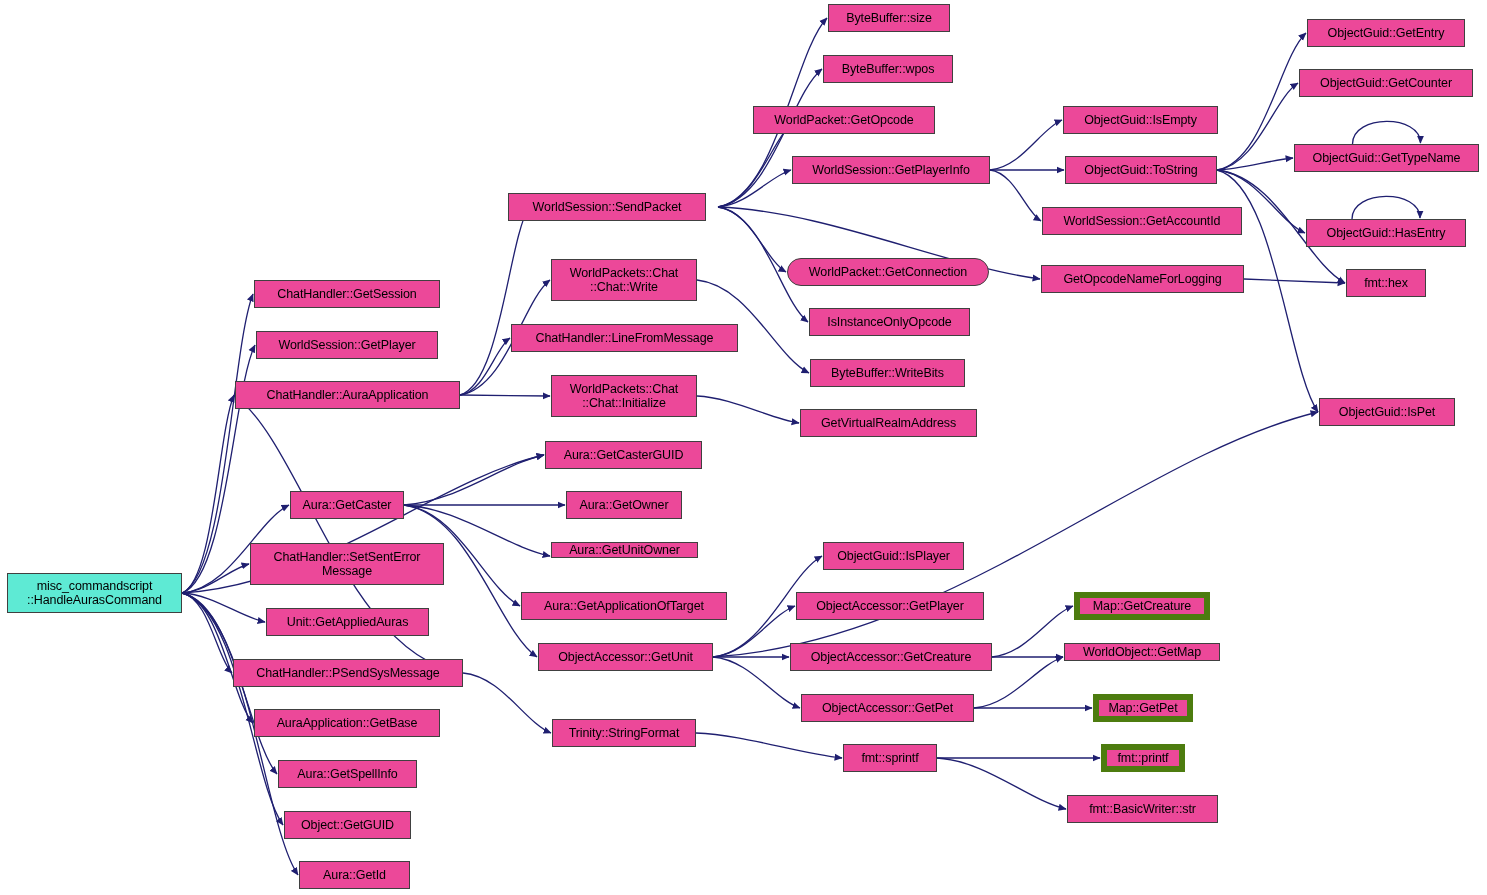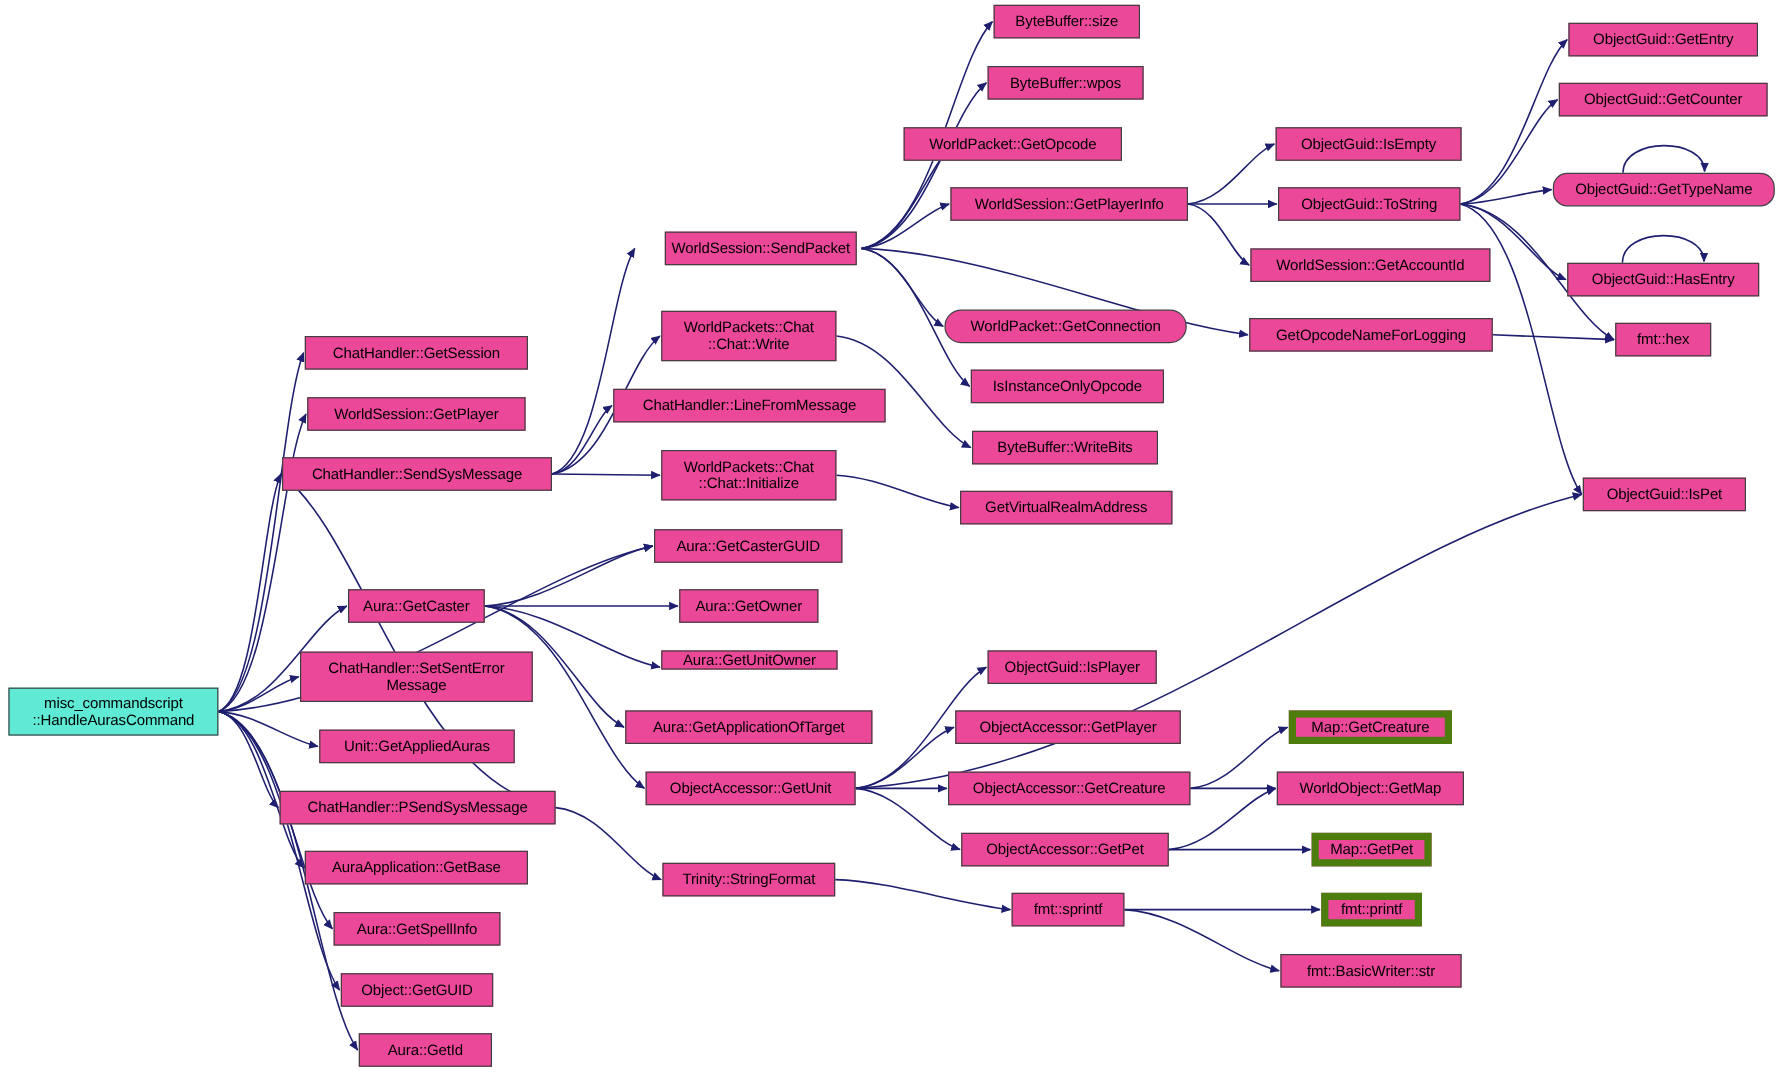--- a/index.html
+++ b/index.html
@@ -128,31 +128,31 @@
         <path d="M 696 733 C 743.5094186046512 734.5, 798.2 753.5, 842 758" fill="none" stroke="#1f1f70" stroke-width="1.3" marker-end="url(#arrow)"></path>
         <path d="M 937 758 L 1100 758" fill="none" stroke="#1f1f70" stroke-width="1.3" marker-end="url(#arrow)"></path>
         <path d="M 937 758 C 986.8966298342541 761.06, 1027.3 799.82, 1066 809" fill="none" stroke="#1f1f70" stroke-width="1.3" marker-end="url(#arrow)"></path>
       </g>
   </svg>
   <div id="node-layer">
       <div class="node root" style="left: 7px; top: 573px; width: 175px; height: 40px;"><span class="lbl">misc_commandscript
 ::HandleAurasCommand</span></div>
       <div class="node" style="left: 254px; top: 280px; width: 186px; height: 28px;"><span class="lbl">ChatHandler::GetSession</span></div>
       <div class="node" style="left: 256px; top: 331px; width: 182px; height: 28px;"><span class="lbl">WorldSession::GetPlayer</span></div>
-      <div class="node" style="left: 235px; top: 381px; width: 225px; height: 28px;"><span class="lbl">ChatHandler::SendSysMessage</span></div>
+      <div class="node" style="left: 235px; top: 381px; width: 225px; height: 28px;"><span class="lbl">ChatHandler::AuraApplication</span></div>
       <div class="node" style="left: 290px; top: 491px; width: 114px; height: 28px;"><span class="lbl">Aura::GetCaster</span></div>
       <div class="node" style="left: 250px; top: 543px; width: 194px; height: 42px;"><span class="lbl">ChatHandler::SetSentError
 Message</span></div>
       <div class="node" style="left: 266px; top: 608px; width: 163px; height: 28px;"><span class="lbl">Unit::GetAppliedAuras</span></div>
       <div class="node" style="left: 233px; top: 659px; width: 230px; height: 28px;"><span class="lbl">ChatHandler::PSendSysMessage</span></div>
       <div class="node" style="left: 254px; top: 709px; width: 186px; height: 28px;"><span class="lbl">AuraApplication::GetBase</span></div>
       <div class="node" style="left: 278px; top: 760px; width: 139px; height: 28px;"><span class="lbl">Aura::GetSpellInfo</span></div>
       <div class="node" style="left: 284px; top: 811px; width: 127px; height: 28px;"><span class="lbl">Object::GetGUID</span></div>
       <div class="node" style="left: 299px; top: 861px; width: 111px; height: 28px;"><span class="lbl">Aura::GetId</span></div>
-      <div class="node" style="left: 554px; top: 193px; width: 160px; height: 28px;"><span class="lbl">WorldSession::SendPacket</span></div>
+      <div class="node" style="left: 508px; top: 193px; width: 198px; height: 28px;"><span class="lbl">WorldSession::SendPacket</span></div>
       <div class="node" style="left: 551px; top: 259px; width: 146px; height: 42px;"><span class="lbl">WorldPackets::Chat
 ::Chat::Write</span></div>
       <div class="node" style="left: 511px; top: 324px; width: 227px; height: 28px;"><span class="lbl">ChatHandler::LineFromMessage</span></div>
       <div class="node" style="left: 551px; top: 375px; width: 146px; height: 42px;"><span class="lbl">WorldPackets::Chat
 ::Chat::Initialize</span></div>
       <div class="node" style="left: 545px; top: 441px; width: 157px; height: 28px;"><span class="lbl">Aura::GetCasterGUID</span></div>
       <div class="node" style="left: 566px; top: 491px; width: 116px; height: 28px;"><span class="lbl">Aura::GetOwner</span></div>
       <div class="node" style="left: 551px; top: 542px; width: 147px; height: 16px;"><span class="lbl">Aura::GetUnitOwner</span></div>
       <div class="node" style="left: 521px; top: 592px; width: 206px; height: 28px;"><span class="lbl">Aura::GetApplicationOfTarget</span></div>
       <div class="node" style="left: 538px; top: 643px; width: 175px; height: 28px;"><span class="lbl">ObjectAccessor::GetUnit</span></div>
@@ -169,23 +169,23 @@
       <div class="node" style="left: 796px; top: 592px; width: 188px; height: 28px;"><span class="lbl">ObjectAccessor::GetPlayer</span></div>
       <div class="node" style="left: 790px; top: 643px; width: 202px; height: 28px;"><span class="lbl">ObjectAccessor::GetCreature</span></div>
       <div class="node" style="left: 801px; top: 694px; width: 173px; height: 28px;"><span class="lbl">ObjectAccessor::GetPet</span></div>
       <div class="node" style="left: 843px; top: 744px; width: 94px; height: 28px;"><span class="lbl">fmt::sprintf</span></div>
       <div class="node" style="left: 1063px; top: 106px; width: 155px; height: 28px;"><span class="lbl">ObjectGuid::IsEmpty</span></div>
       <div class="node" style="left: 1065px; top: 156px; width: 152px; height: 28px;"><span class="lbl">ObjectGuid::ToString</span></div>
       <div class="node" style="left: 1042px; top: 207px; width: 200px; height: 28px;"><span class="lbl">WorldSession::GetAccountId</span></div>
       <div class="node" style="left: 1041px; top: 265px; width: 203px; height: 28px;"><span class="lbl">GetOpcodeNameForLogging</span></div>
       <div class="node" style="left: 1307px; top: 19px; width: 158px; height: 28px;"><span class="lbl">ObjectGuid::GetEntry</span></div>
       <div class="node" style="left: 1299px; top: 69px; width: 174px; height: 28px;"><span class="lbl">ObjectGuid::GetCounter</span></div>
-      <div class="node" style="left: 1294px; top: 144px; width: 185px; height: 28px; border-radius: 12px;"><span class="lbl">ObjectGuid::GetTypeName</span></div>
+      <div class="node" style="left: 1294px; top: 144px; width: 185px; height: 28px;"><span class="lbl">ObjectGuid::GetTypeName</span></div>
       <div class="node" style="left: 1306px; top: 219px; width: 160px; height: 28px;"><span class="lbl">ObjectGuid::HasEntry</span></div>
       <div class="node" style="left: 1346px; top: 269px; width: 80px; height: 28px;"><span class="lbl">fmt::hex</span></div>
       <div class="node" style="left: 1319px; top: 398px; width: 136px; height: 28px;"><span class="lbl">ObjectGuid::IsPet</span></div>
       <div class="node missing" style="left: 1074px; top: 592px; width: 136px; height: 28px;"><span class="lbl">Map::GetCreature</span></div>
-      <div class="node" style="left: 1064px; top: 643px; width: 156px; height: 28px;"><span class="lbl">WorldObject::GetMap</span></div>
+      <div class="node" style="left: 1064px; top: 643px; width: 156px; height: 18px;"><span class="lbl">WorldObject::GetMap</span></div>
       <div class="node missing" style="left: 1093px; top: 694px; width: 100px; height: 28px;"><span class="lbl">Map::GetPet</span></div>
       <div class="node missing" style="left: 1101px; top: 744px; width: 84px; height: 28px;"><span class="lbl">fmt::printf</span></div>
       <div class="node" style="left: 1067px; top: 795px; width: 151px; height: 28px;"><span class="lbl">fmt::BasicWriter::str</span></div>
     </div>
 </div>
 
 </body></html>

